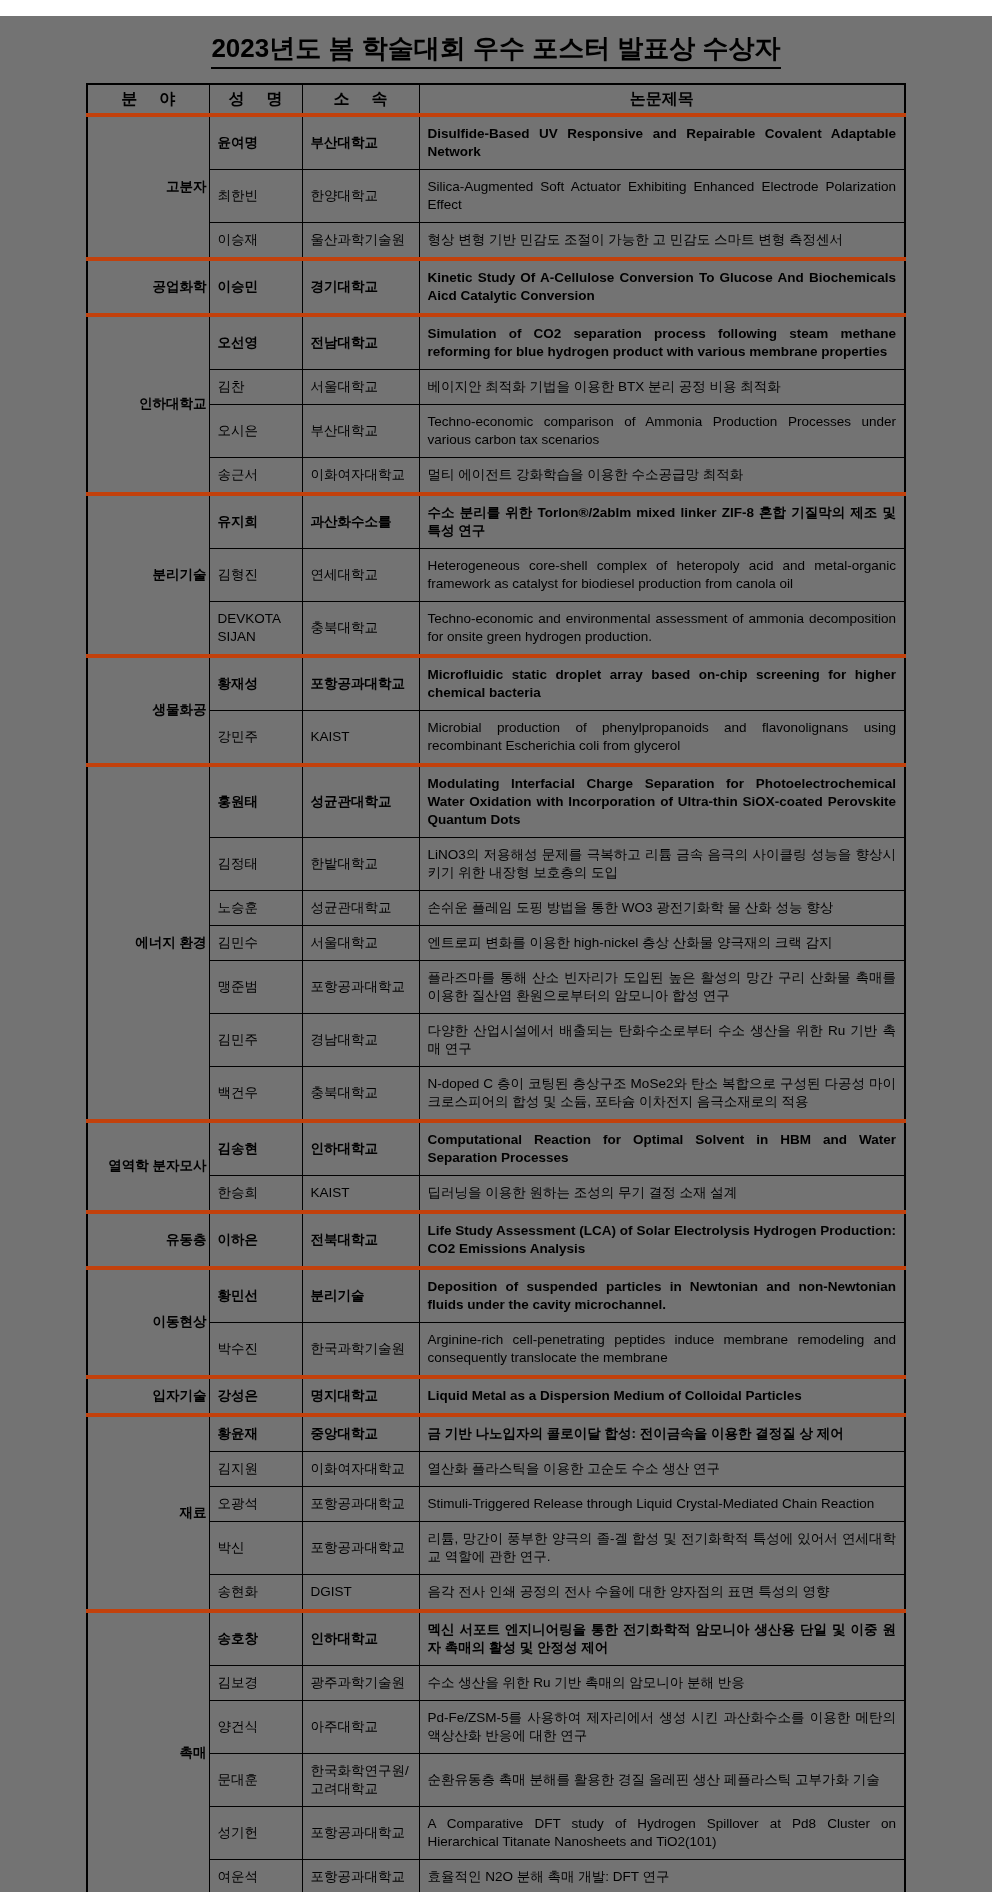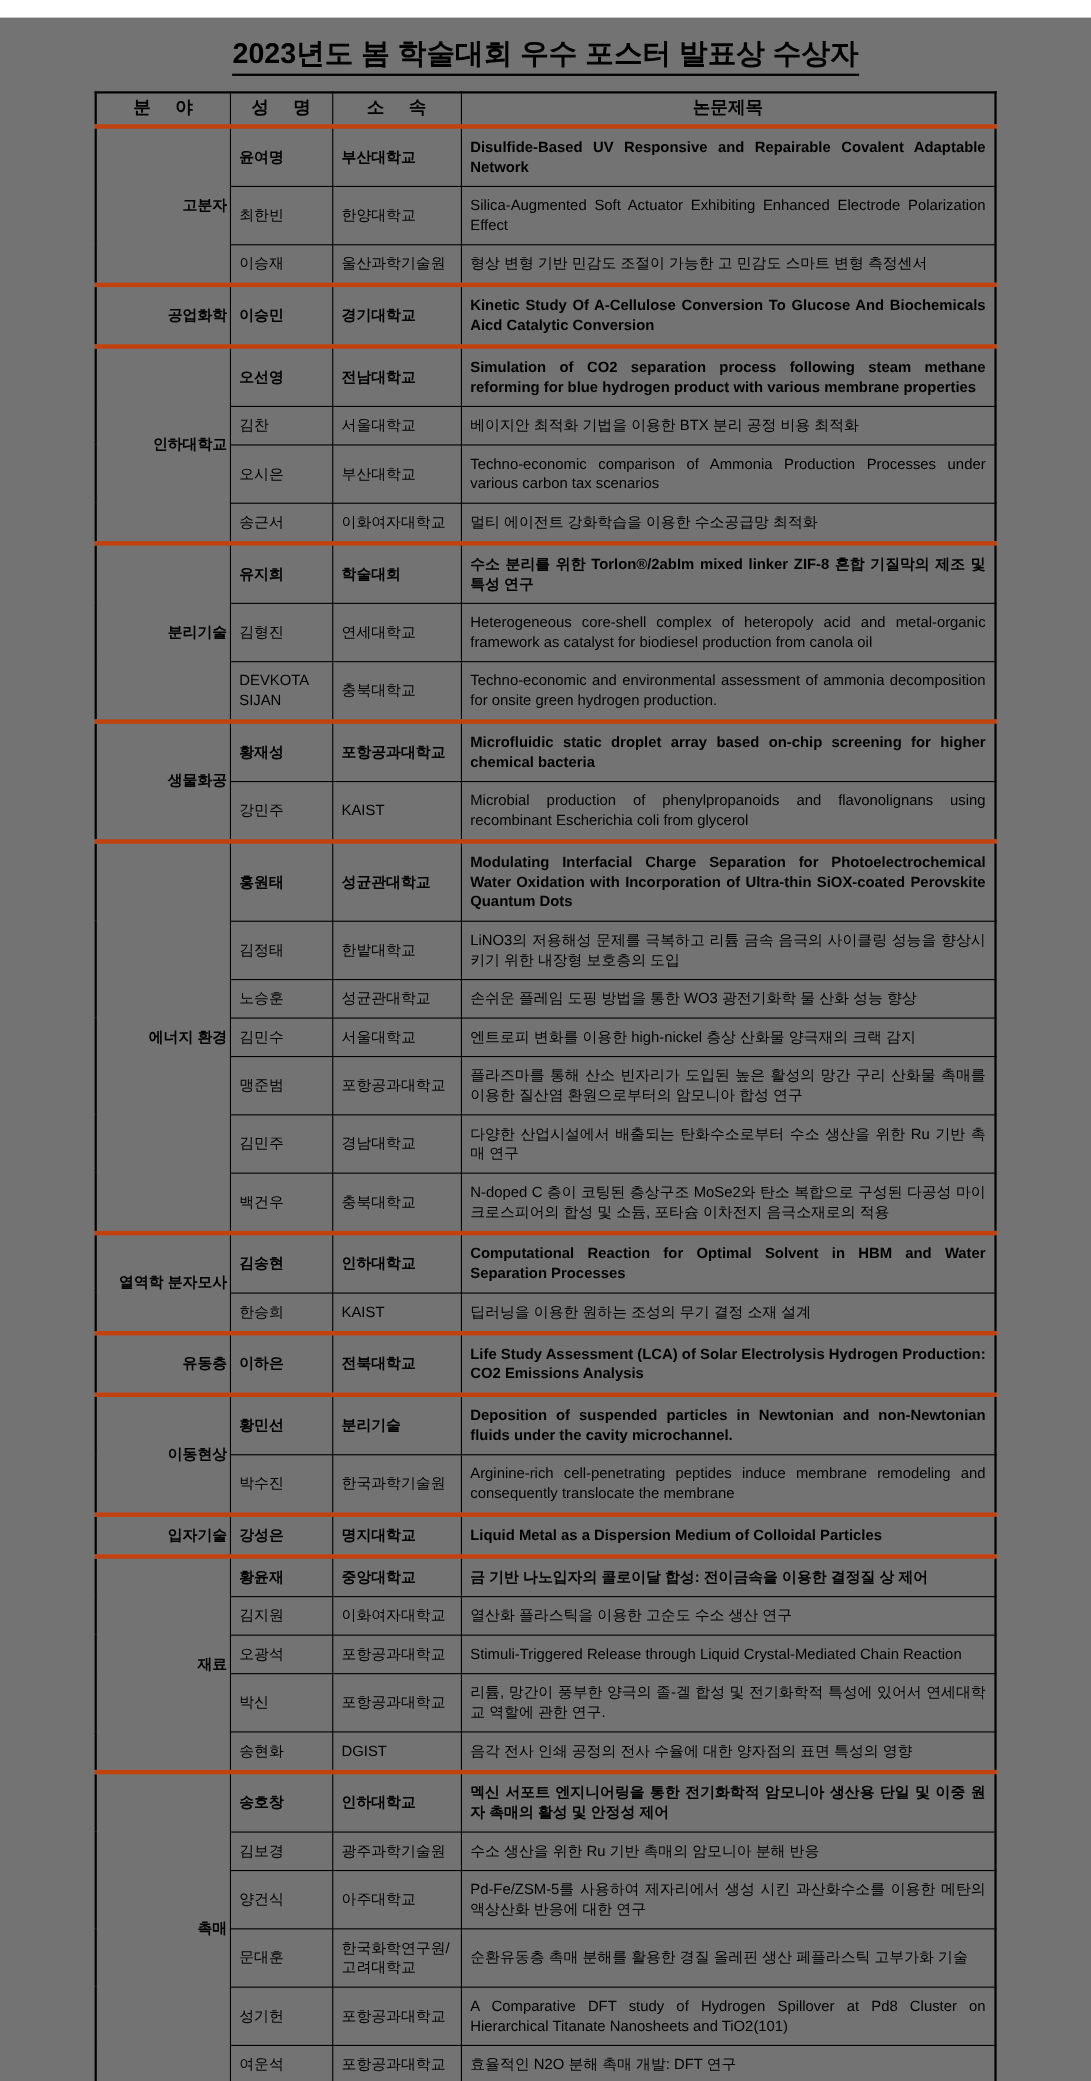--- a/index.html
+++ b/index.html
@@ -139,21 +139,21 @@
           <td class="paper-cell">Techno-economic comparison of Ammonia Production Processes under various carbon tax scenarios</td>
         </tr>
         <tr>
           <td class="name-cell">송근서</td>
           <td class="org-cell">이화여자대학교</td>
           <td class="paper-cell">멀티 에이전트 강화학습을 이용한 수소공급망 최적화</td>
         </tr>
         <tr class="group-start">
           <td class="field-cell" rowspan="3">분리기술</td>
           <td class="name-cell">유지희</td>
-          <td class="org-cell">학술대회</td>
+          <td class="org-cell">과산화수소를</td>
           <td class="paper-cell">수소 분리를 위한 Torlon®/2abIm mixed linker ZIF-8 혼합 기질막의 제조 및 특성 연구</td>
         </tr>
         <tr>
           <td class="name-cell">김형진</td>
           <td class="org-cell">연세대학교</td>
           <td class="paper-cell">Heterogeneous core-shell complex of heteropoly acid and metal-organic framework as catalyst for biodiesel production from canola oil</td>
         </tr>
         <tr>
           <td class="name-cell">DEVKOTA SIJAN</td>
           <td class="org-cell">충북대학교</td>

